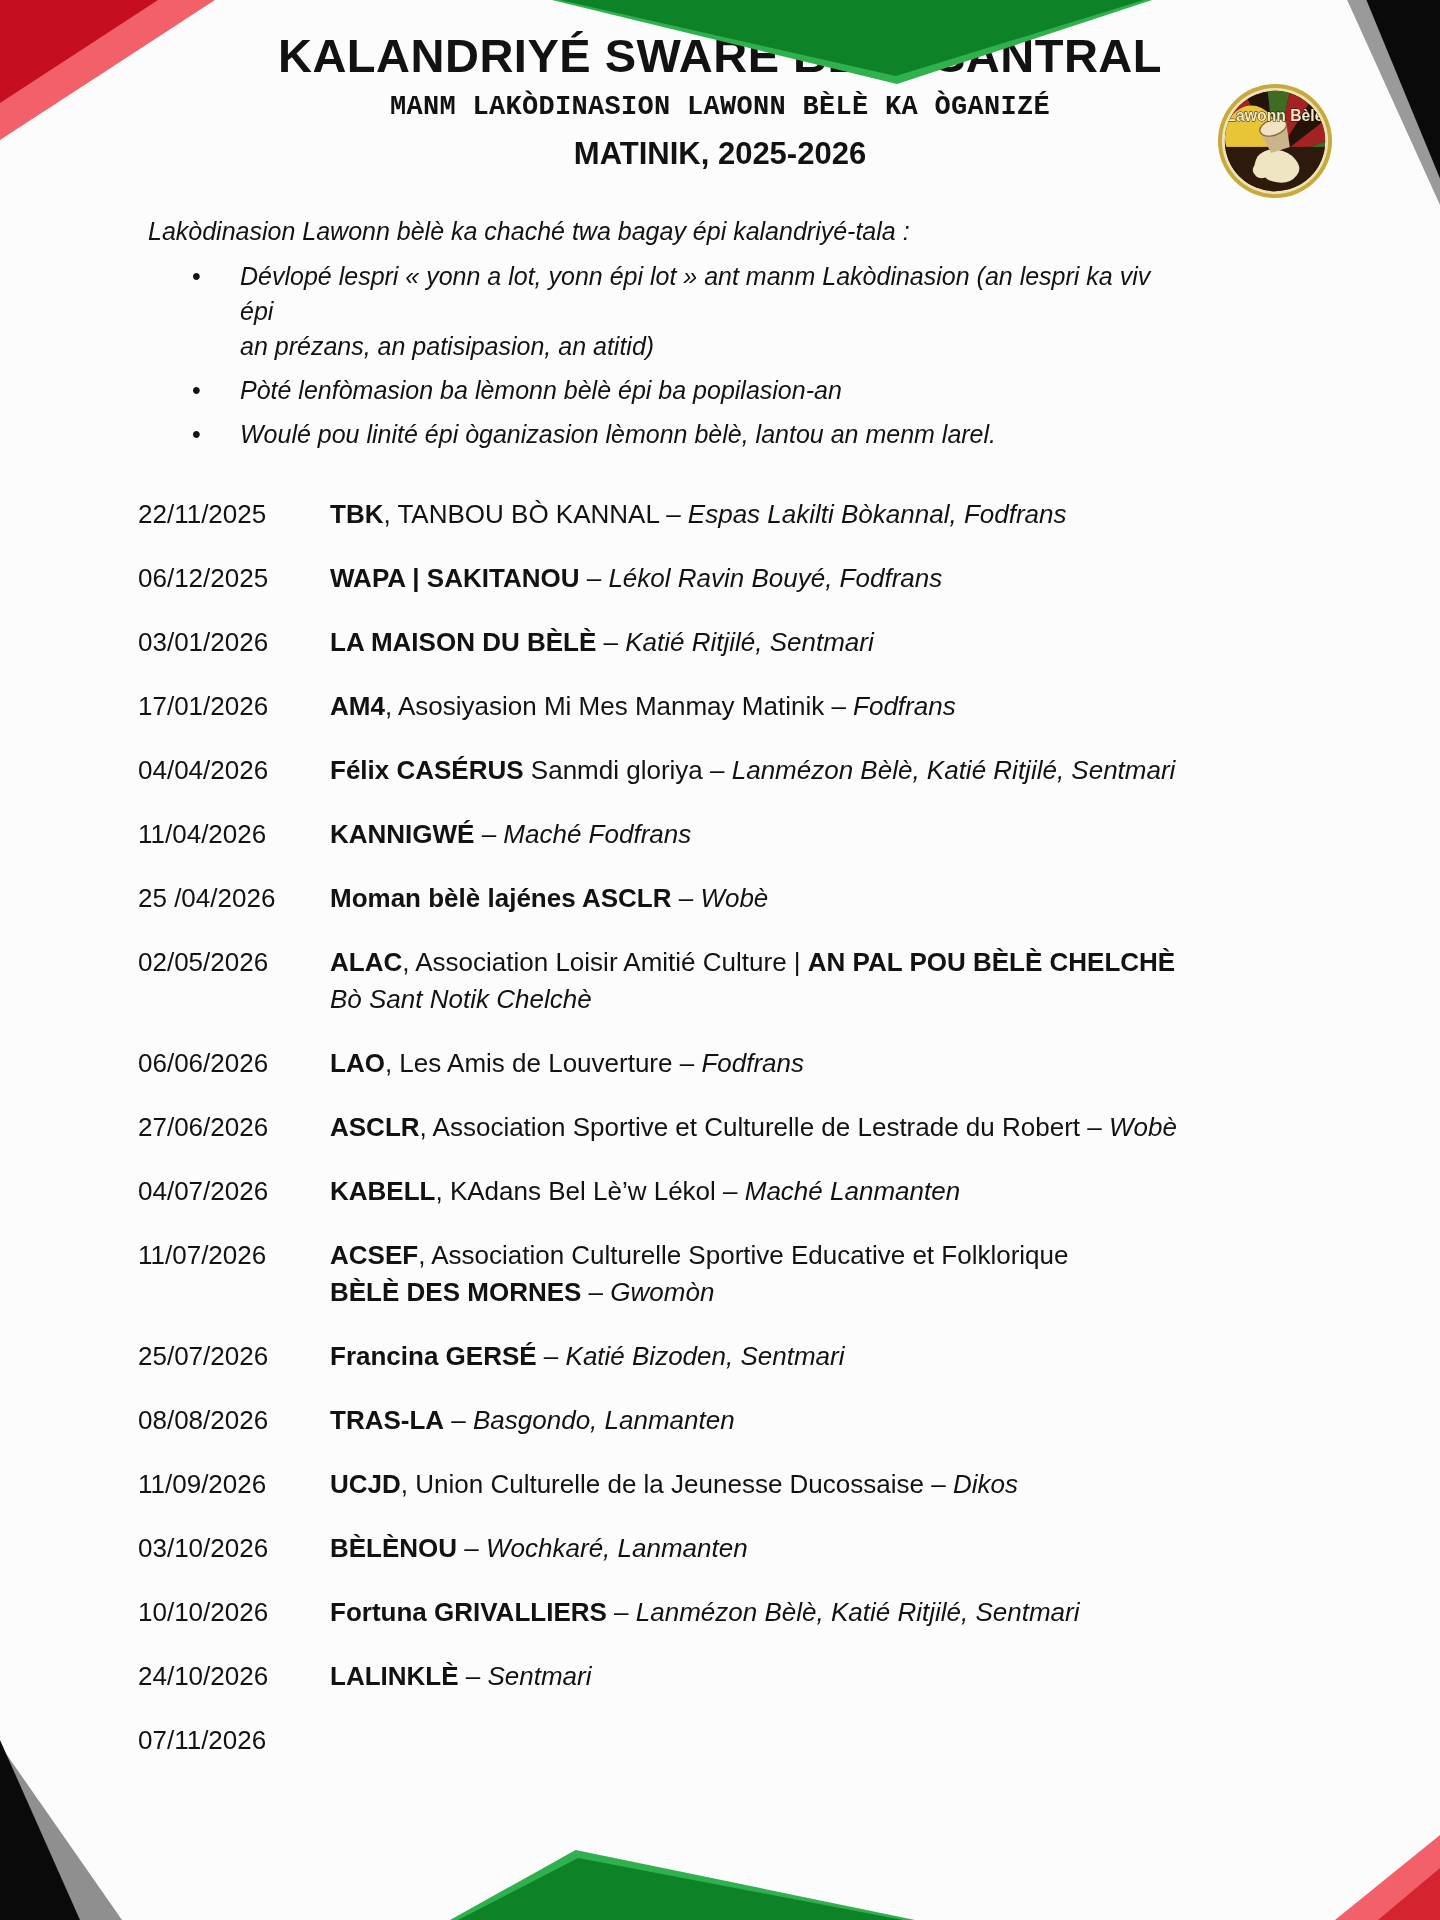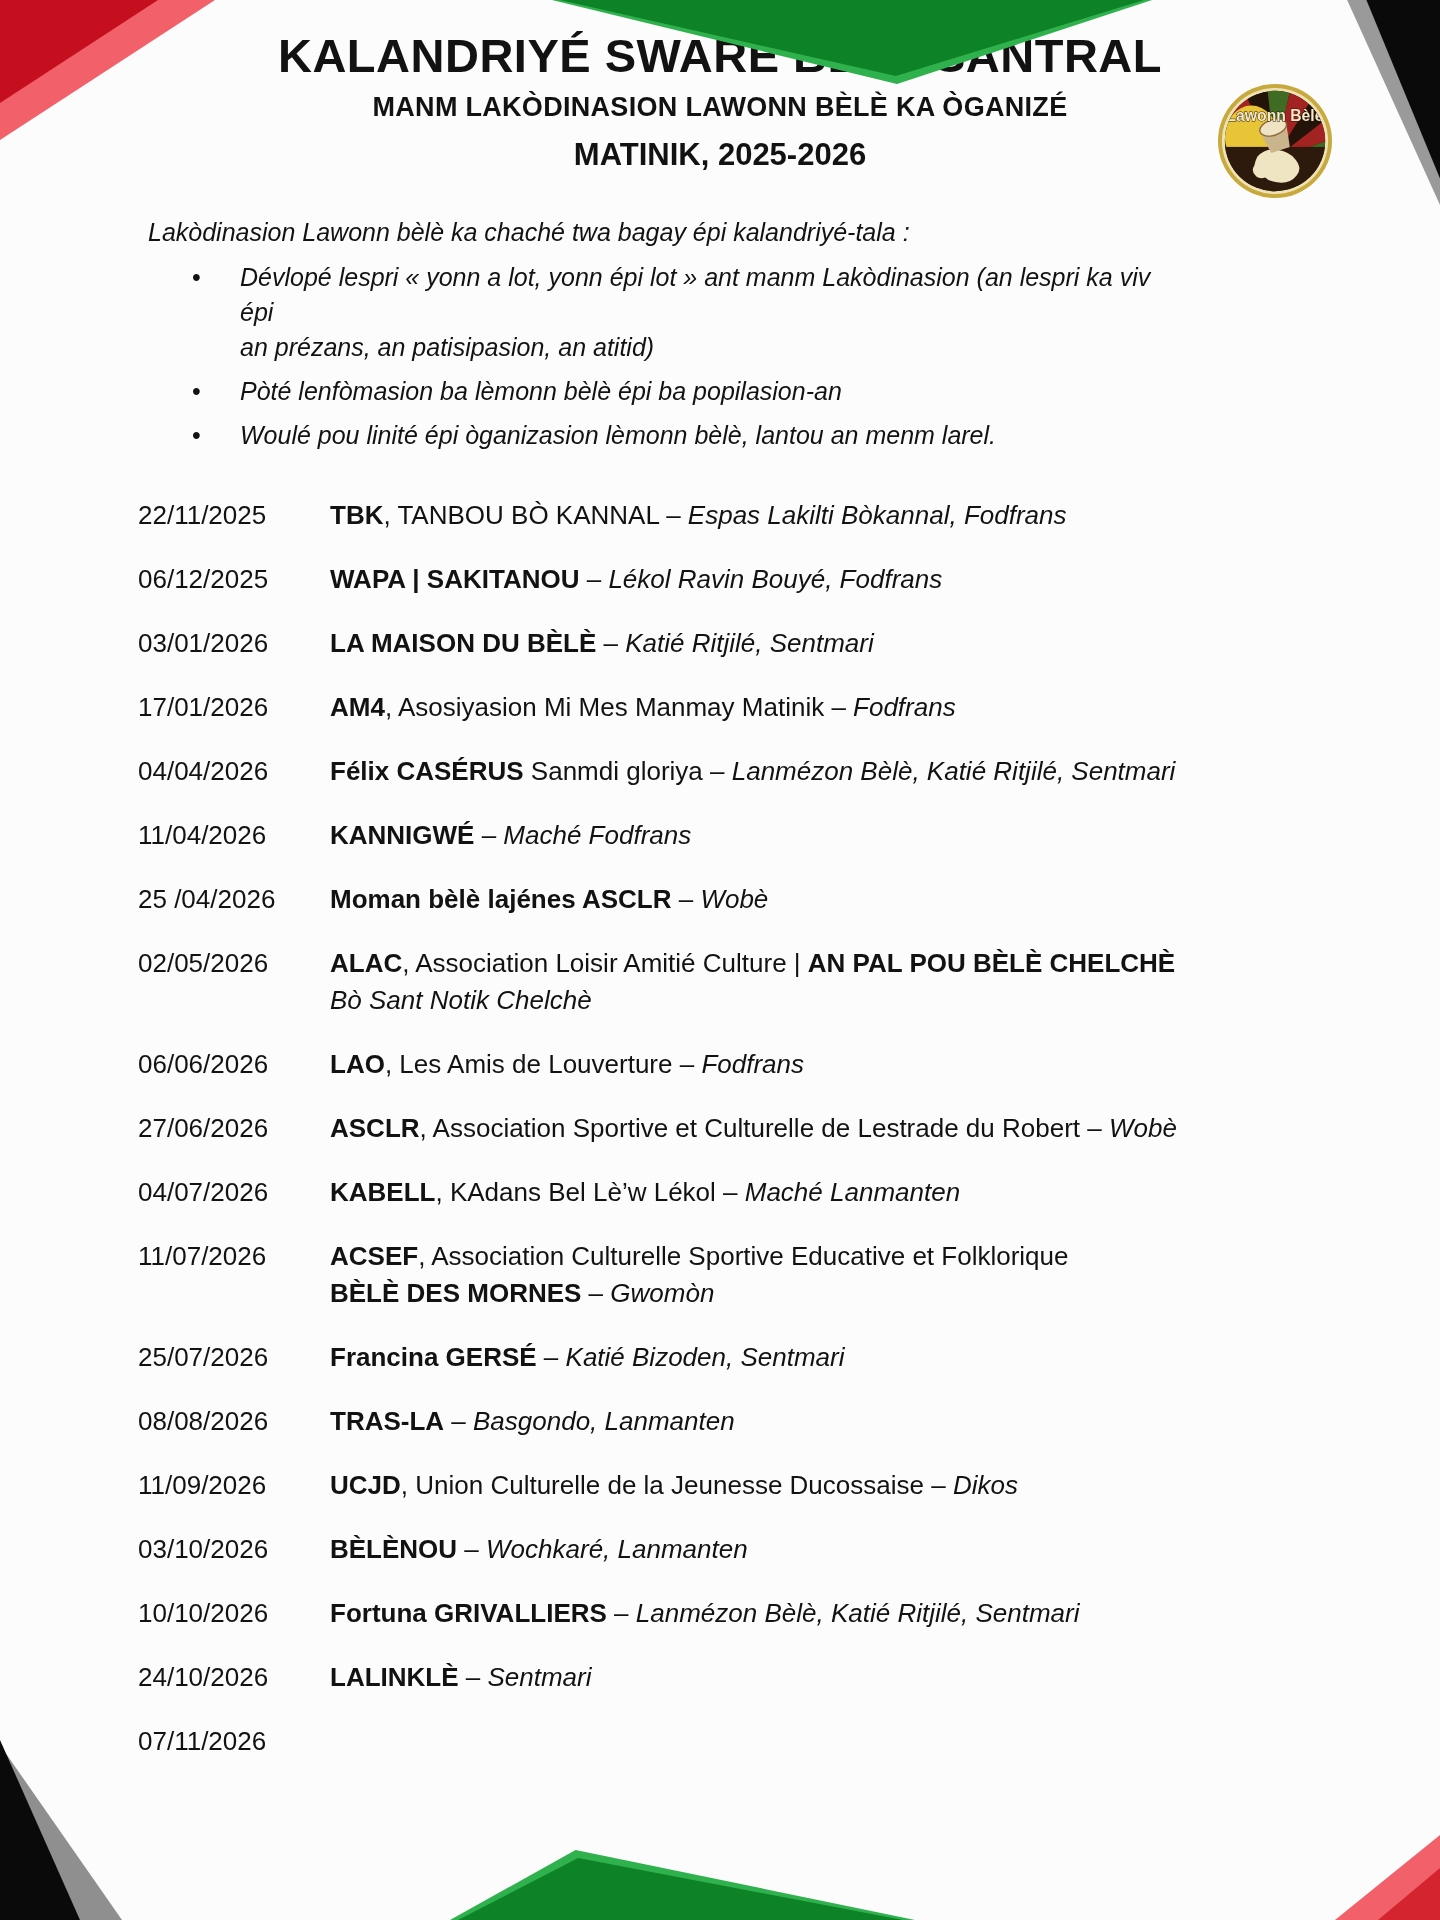--- a/index.html
+++ b/index.html
@@ -18,21 +18,21 @@
   .deco-tr-black{right:0;top:0;width:92px;height:188px;background:#0a0a0a;clip-path:polygon(20% 0,100% 0,100% 95%);}
   .deco-bl-gray{left:0;bottom:0;width:122px;height:175px;background:#8f8f8f;clip-path:polygon(0 0,100% 100%,0 100%);}
   .deco-bl-black{left:0;bottom:0;width:100px;height:180px;background:#0a0a0a;clip-path:polygon(0 0,80% 100%,0 100%);}
   .deco-bottom-green-light{left:450px;bottom:0;width:465px;height:70px;background:#2fb14d;clip-path:polygon(27% 0,100% 100%,0 100%);}
   .deco-bottom-green-dark{left:458px;bottom:0;width:445px;height:62px;background:#0e8226;clip-path:polygon(27% 0,100% 100%,0 100%);}
   .deco-br-light{right:0;bottom:0;width:105px;height:85px;background:#f2606a;clip-path:polygon(100% 0,100% 100%,0 100%);}
   .deco-br-dark{right:0;bottom:0;width:62px;height:52px;background:#d3242f;clip-path:polygon(100% 0,100% 100%,0 100%);}
   
   .header{padding-top:30px;text-align:center;}
   .title{font-size:47px;font-weight:bold;letter-spacing:.5px;line-height:1.1;}
-  .subtitle{font-size:27px;font-weight:bold;letter-spacing:.3px;margin-top:10px;}
+  .subtitle{font-size:27px;font-weight:bold;letter-spacing:.3px;margin-top:10px;font-family:Liberation Mono, monospace;}
   .edition{font-size:31px;font-weight:bold;margin-top:14px;}
   .logo{position:absolute;left:1216px;top:82px;width:118px;height:118px;}
   
   .intro{margin:42px 0 0 148px;width:1030px;font-style:italic;font-size:25px;line-height:1.4;}
   .bullets{list-style:none;margin:10px 0 0 0;padding:0;}
   .bullets li{position:relative;padding-left:92px;margin-bottom:9px;white-space:pre-line;}
   .bullets li::before{content:"•";position:absolute;left:44px;top:0;font-style:normal;}
   
   .events{margin:44px 0 0 138px;width:1200px;}
   .event-row{display:flex;font-size:26px;line-height:37px;margin-bottom:27px;}

